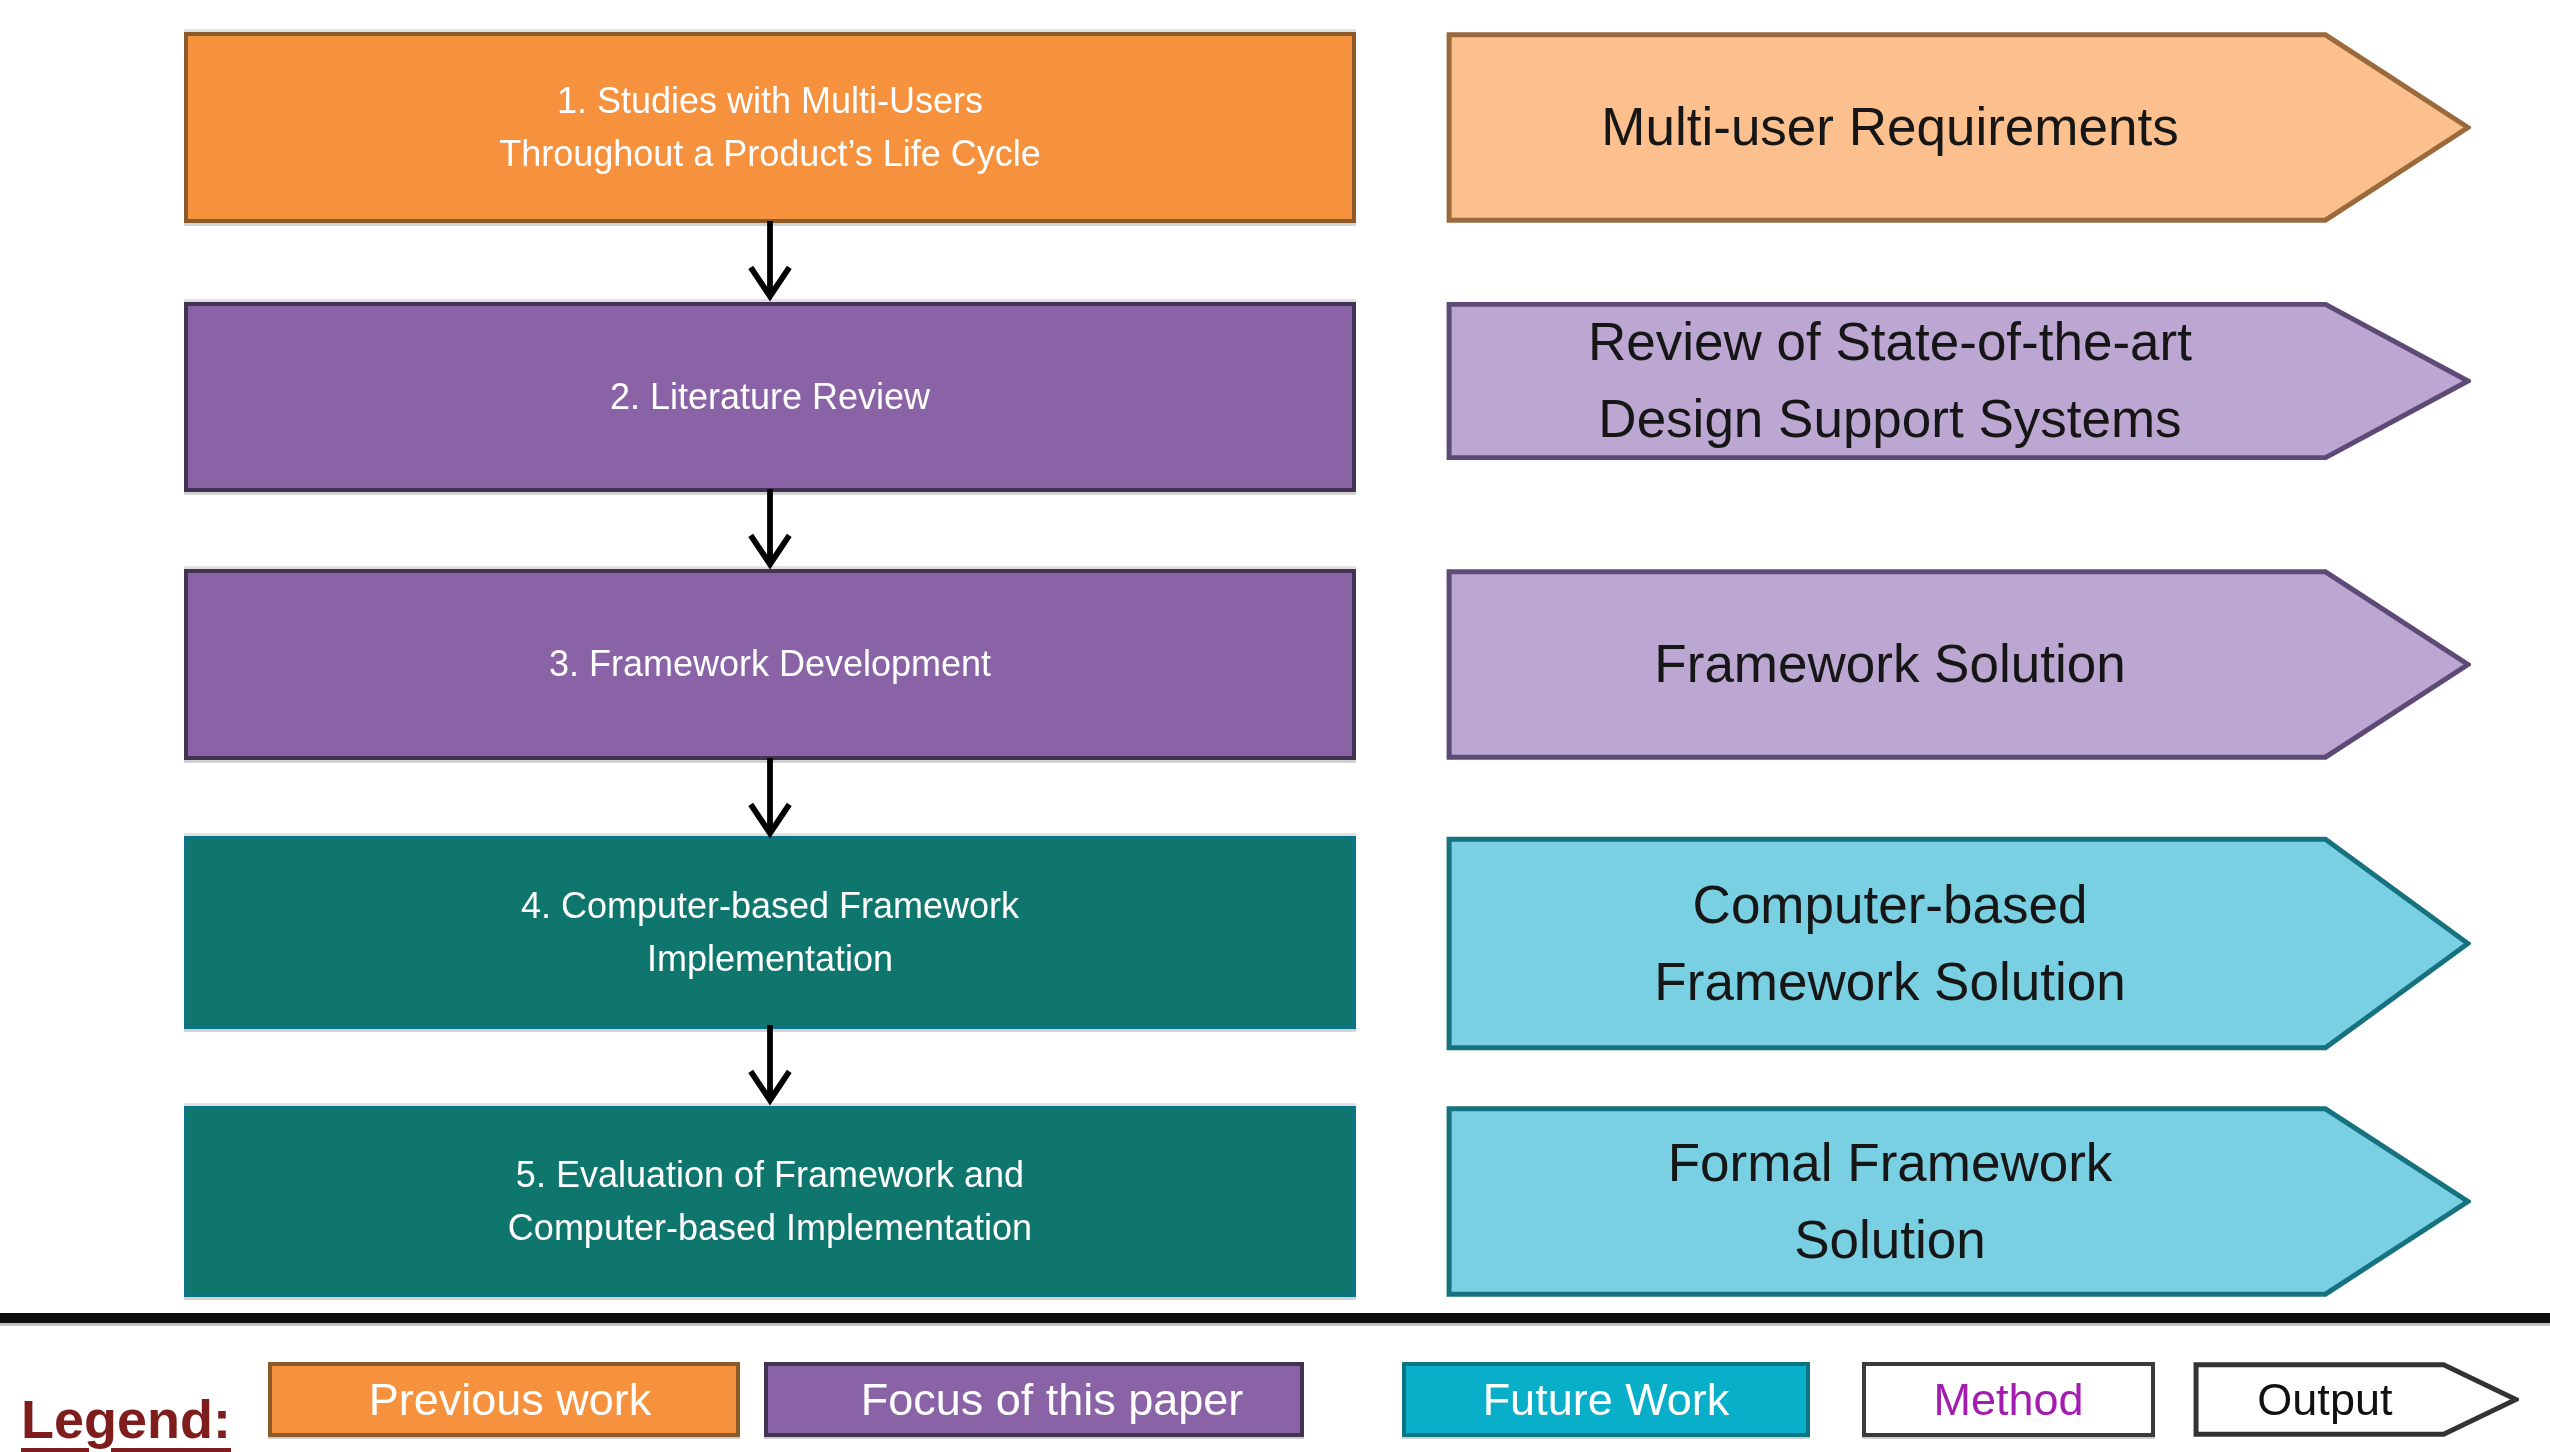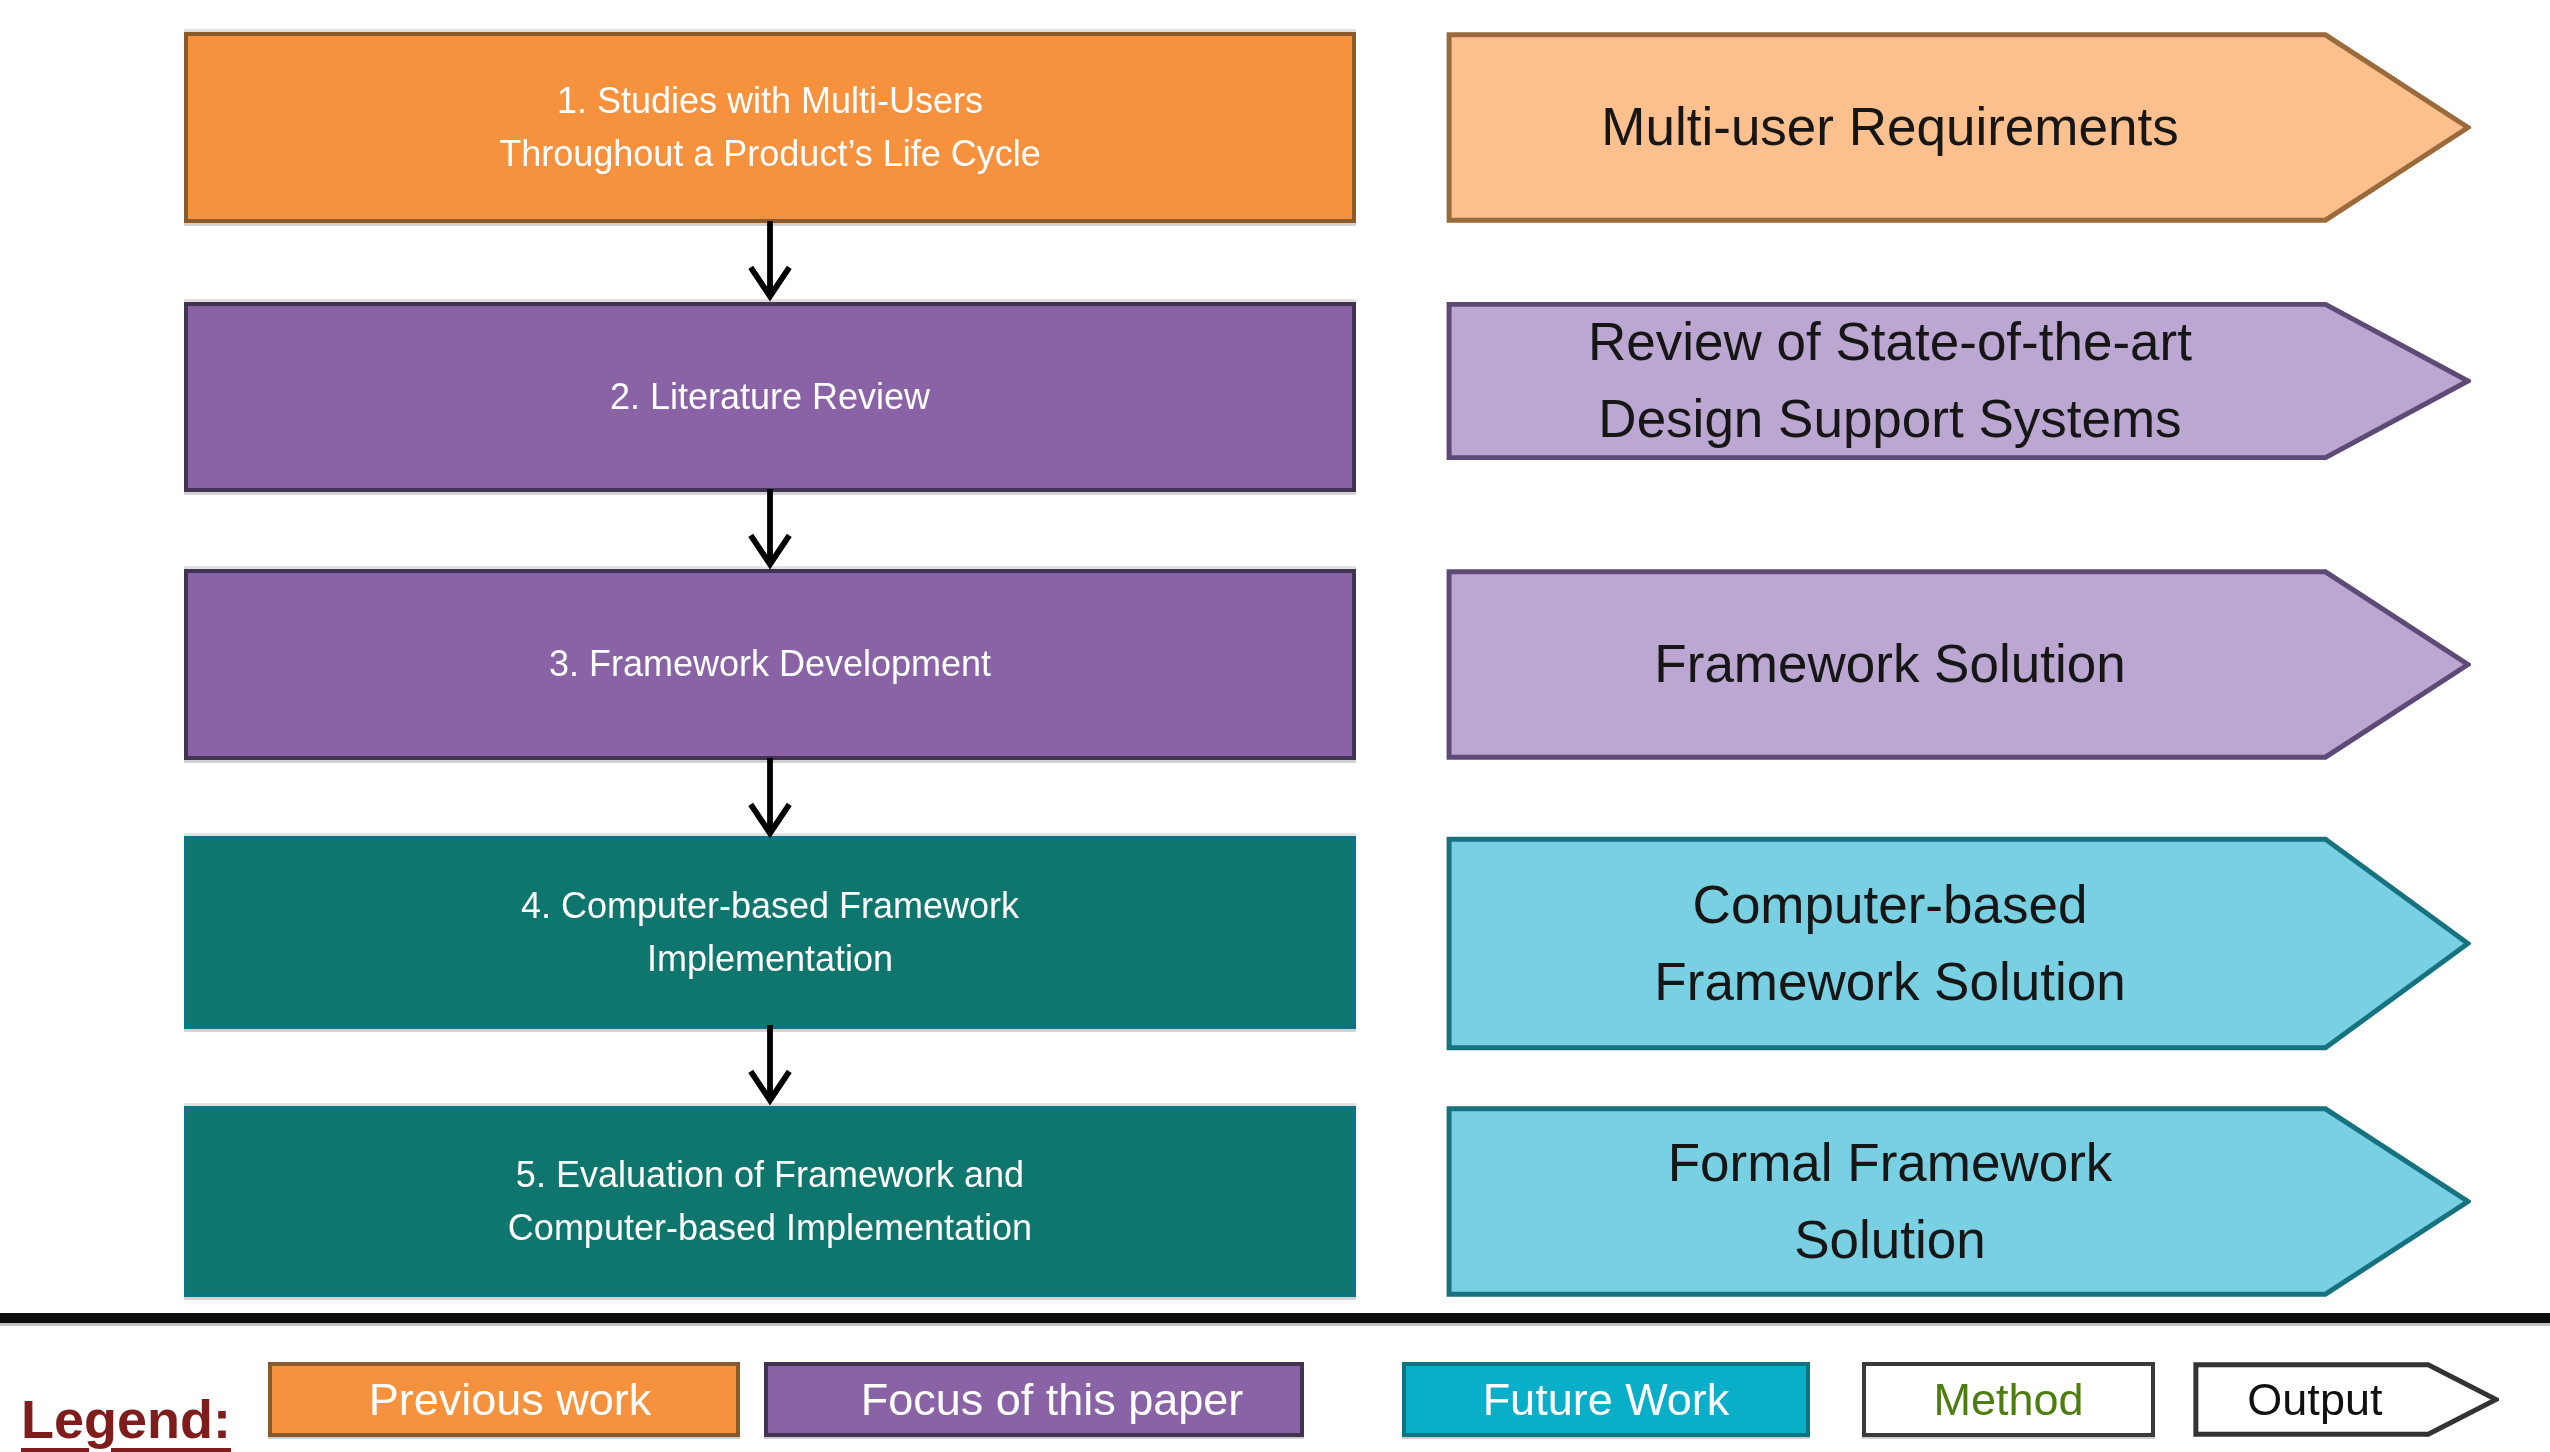--- a/index.html
+++ b/index.html
@@ -106,25 +106,25 @@
     display: flex;
     align-items: center;
     justify-content: center;
     font-size: 45px;
     color: #ffffff;
     box-shadow: 0 1.9px 0 rgba(0,0,0,0.2);
   }
   .lg-orange { left: 268px;  width: 472px; background: #F6913E; border-color: #8A5A2A; padding-left: 12px; }
   .lg-purple { left: 764px;  width: 540px; background: #8A63A7; border-color: #413351; padding-left: 36px; }
   .lg-teal   { left: 1402px; width: 408px; background: #09AEC9; border-color: #0C7584; }
-  .lg-method { left: 1862px; width: 293px; background: #ffffff; border-color: #3a3a3a; color: #4d7c0f; }
+  .lg-method { left: 1862px; width: 293px; background: #ffffff; border-color: #3a3a3a; color: #a21caf; }
   .lg-output {
     position: absolute;
     left: 2193px; top: 1362px;
-    width: 306px; height: 75px;
+    width: 306px; height: 75px; padding-left: 20px;
   }
   .lg-output svg { position: absolute; inset: 0; width: 100%; height: 100%; display: block; }
   .lg-output .olbl {
     position: absolute;
     left: 5.8px; right: 68px; top: 0; bottom: 0;
     display: flex; align-items: center; justify-content: center;
     font-size: 45px; color: #111111;
   }
 </style>
 </head>

